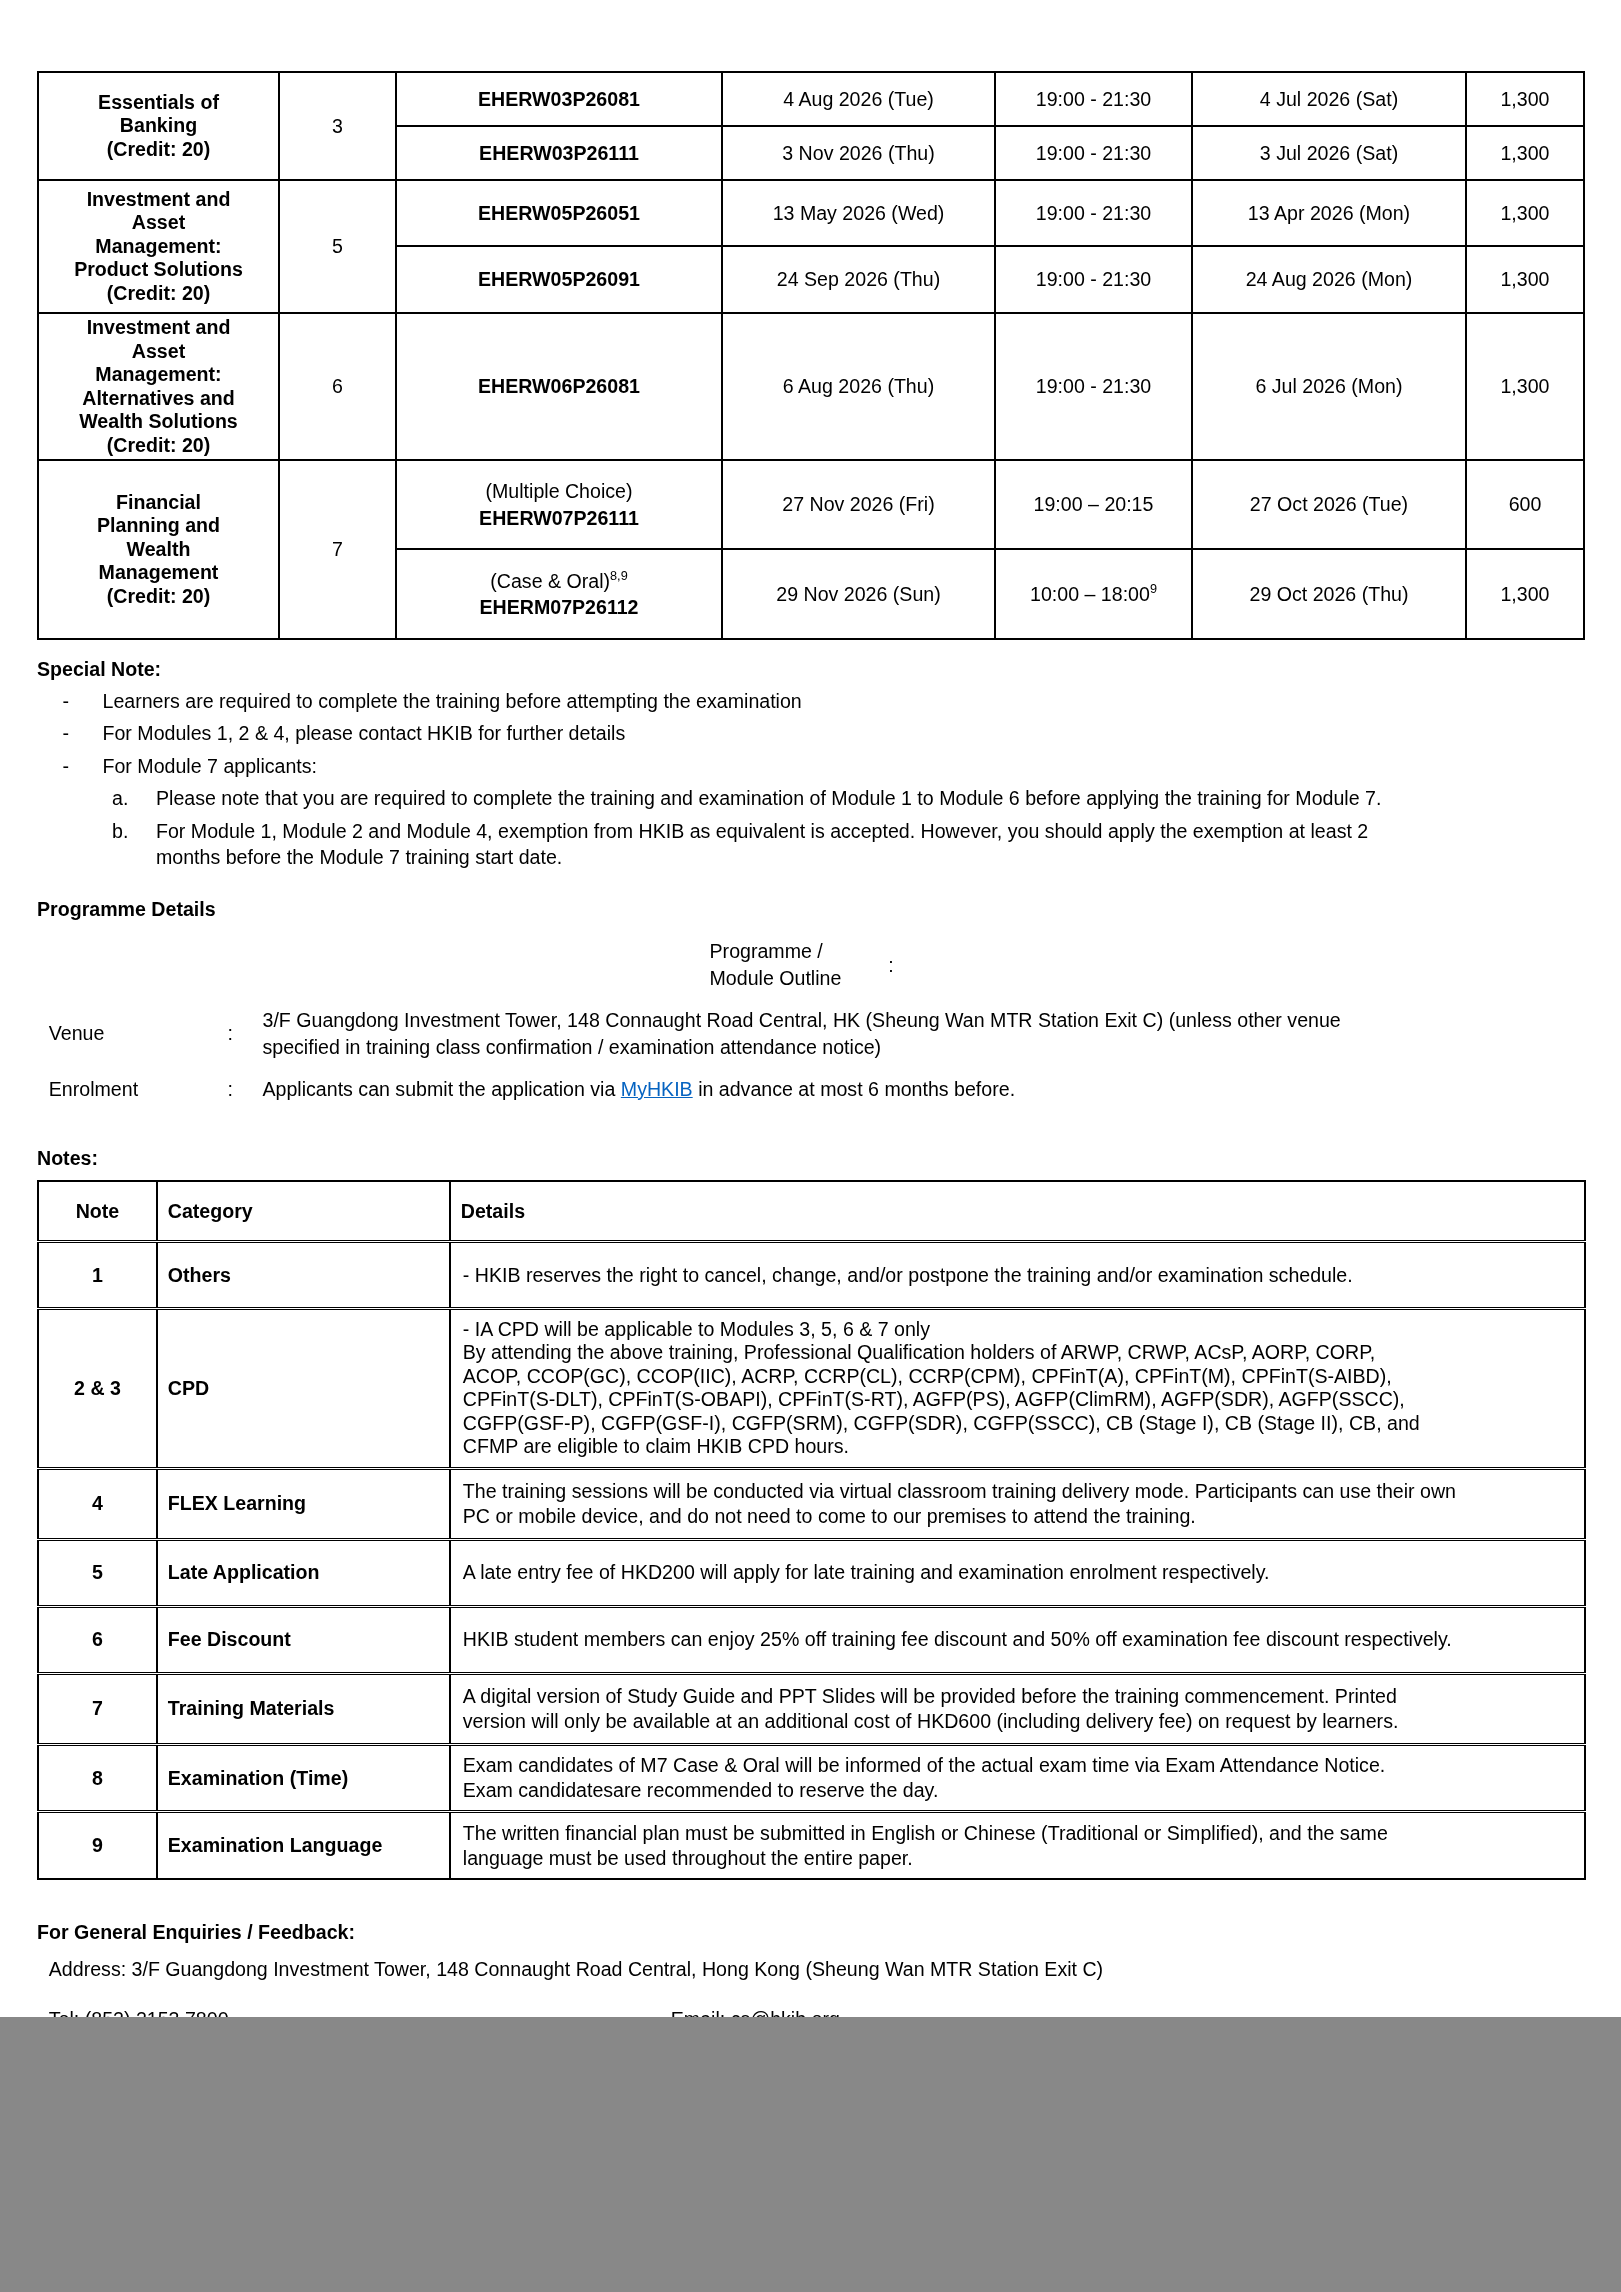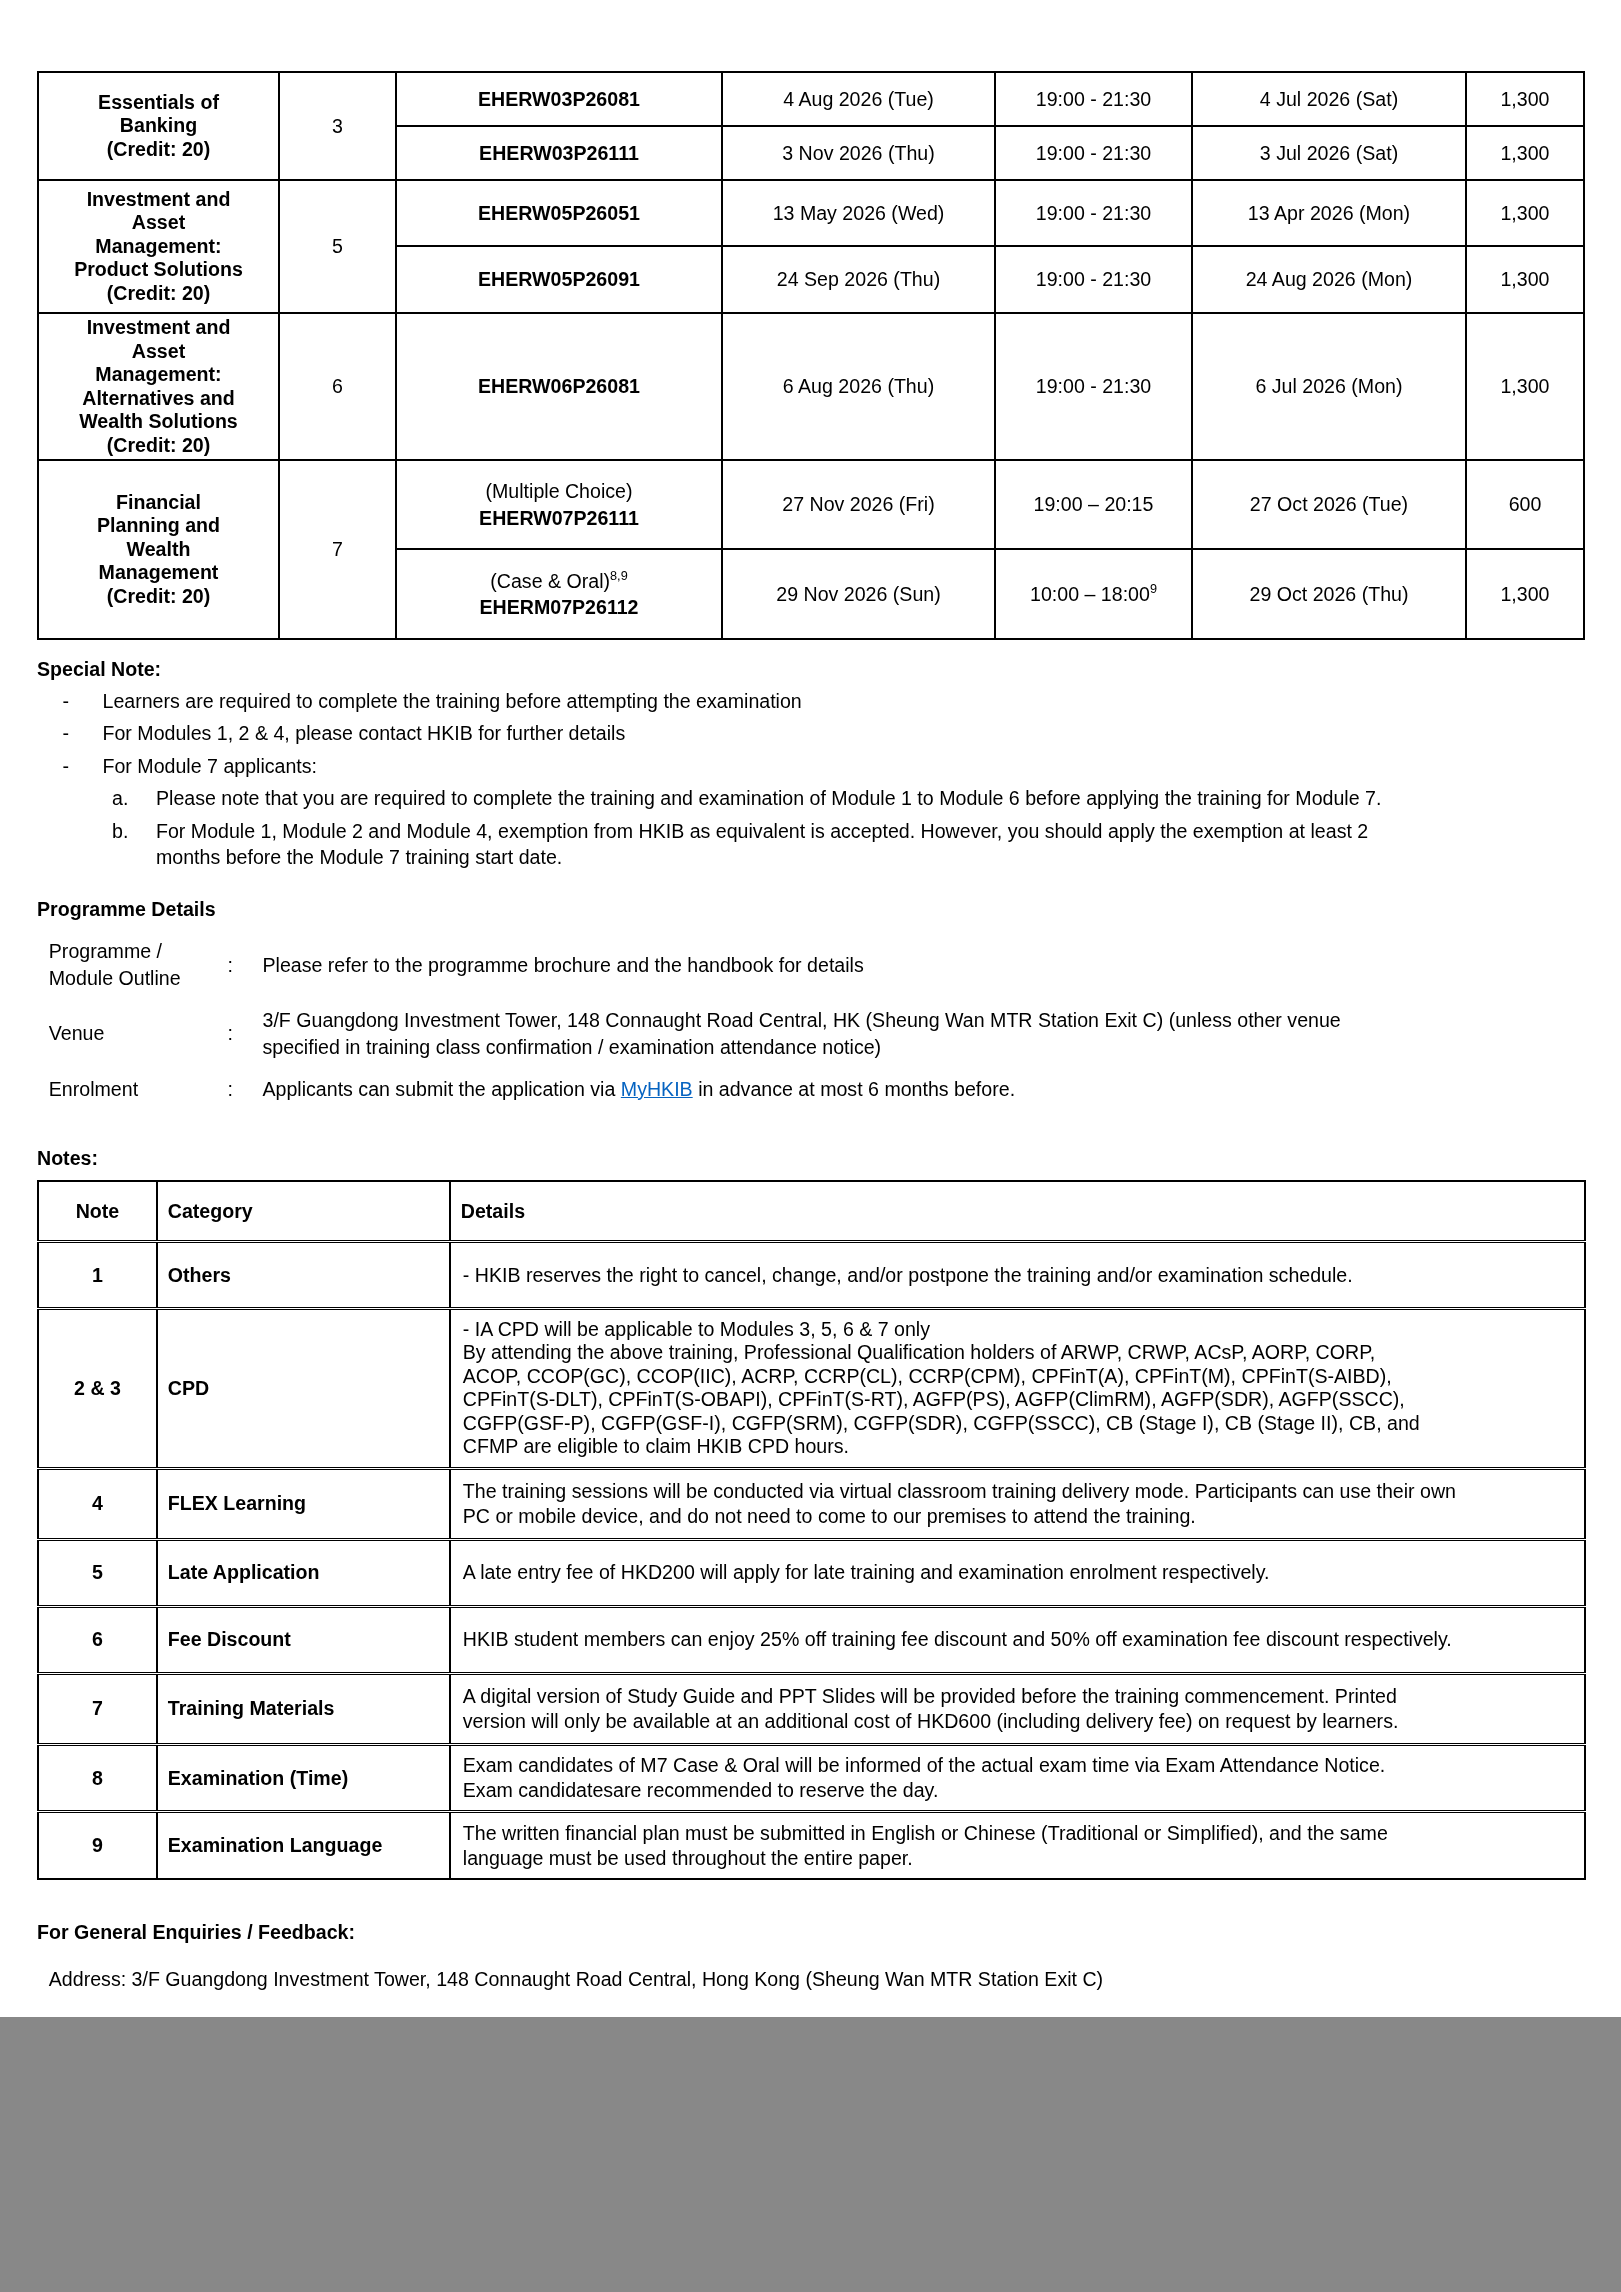--- a/index.html
+++ b/index.html
@@ -42,21 +42,21 @@
   .notes tbody td { border-top:3.9px double #000; }
   .notes th { font-weight:bold; text-align:left; padding:7.8px 9.8px; height:43px; }
   .notes th.c { text-align:center; }
   .notes td.note { text-align:center; font-weight:bold; }
   .notes td.cat  { text-align:left; font-weight:bold; padding:5.9px 9.8px; }
   .notes td.det  { text-align:left; padding:7.8px 11.8px; white-space:pre-line; line-height:24.5px; }
   .notes tr.r-cpd td.det { line-height:23.5px; }
 
   
   .enq { margin-top:39px; }
-  .enq-line { padding-left:11.8px; margin-top:21px; }
+  .enq-line { padding-left:11.8px; margin-top:11px; }
   .enq-row { display:flex; padding-left:11.8px; margin-top:23.5px; }
   .enq-tel { width:622px; flex:0 0 622px; }
 
   
   .footer { position:absolute; left:37px; top:2194px; line-height:37px; }
 
   .sup { font-size:12.7px; vertical-align:super; line-height:0; }
 </style>
 </head>
 <body>
@@ -180,21 +180,20 @@
 months before the Module 7 training start date.</span>
       </div>
     </div>
 
     <div class="pd">
       <div class="sec-heading">Programme Details</div>
       <div class="pd-row">
         <span class="pd-label">Programme /
 Module Outline</span>
         <span class="pd-colon">:</span>
-        <span class="pd-value">Please refer to the programme brochure and the handbook for details</span>
       </div>
       <div class="pd-row">
         <span class="pd-label">Venue</span>
         <span class="pd-colon">:</span>
         <span class="pd-value">3/F Guangdong Investment Tower, 148 Connaught Road Central, HK (Sheung Wan MTR Station Exit C) (unless other venue
 specified in training class confirmation / examination attendance notice)</span>
       </div>
       <div class="pd-row">
         <span class="pd-label">Enrolment</span>
         <span class="pd-colon">:</span>

